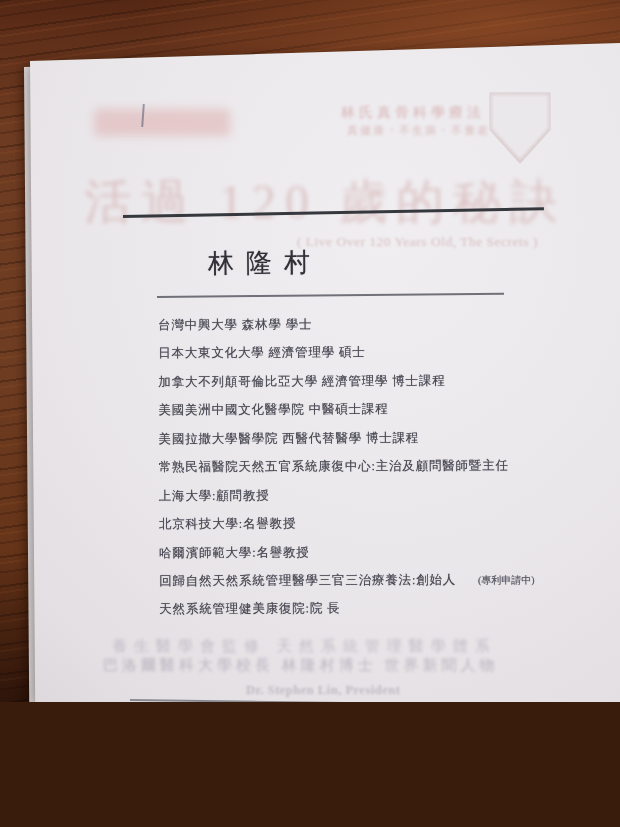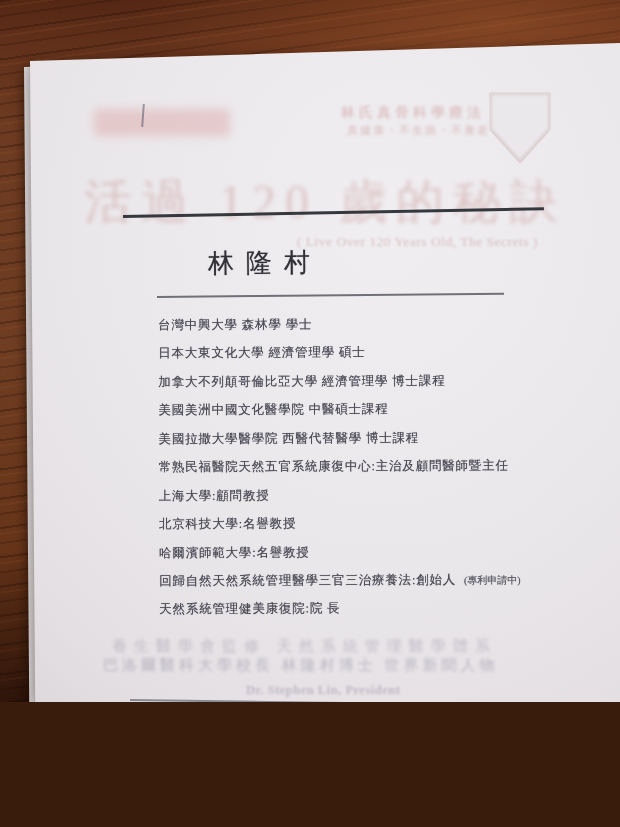--- a/index.html
+++ b/index.html
@@ -59,21 +59,21 @@
     background:#35383d;transform:rotate(-1.05deg);transform-origin:left center;}
   .title-row{position:absolute;left:208px;top:246px;display:flex;gap:24px;
     font-size:26px;letter-spacing:12px;color:#303036;
     text-shadow:0 0 1px rgba(48,48,60,0.55);transform:rotate(-0.5deg);transform-origin:left center;}
   .rule-title{position:absolute;left:157px;top:296px;width:347px;height:1.6px;
     background:rgba(90,90,100,0.85);transform:rotate(-0.55deg);transform-origin:left center;}
   .entries{position:absolute;left:158px;top:311px;transform:rotate(-0.25deg);transform-origin:left top;
     color:#4b4b55;font-size:12.5px;letter-spacing:0.8px;}
   .entry{height:28.45px;line-height:28.45px;white-space:nowrap;
     text-shadow:0 0 0.7px rgba(75,75,90,0.7);}
-  .entry .note{font-size:10px;letter-spacing:0;color:#5a5a66;margin-left:4px;}
+  .entry .note{font-size:10px;letter-spacing:0;color:#5a5a66;margin-left:18px;}
   .rule-bottom{position:absolute;left:130px;top:699px;width:406px;height:1.6px;
     background:rgba(108,110,120,0.75);transform:rotate(0.8deg);transform-origin:left center;}
 </style>
 </head>
 <body>
 
 <div class="scene">
   <div class="wood"></div>
 
   <div class="undersheet-wrap">

